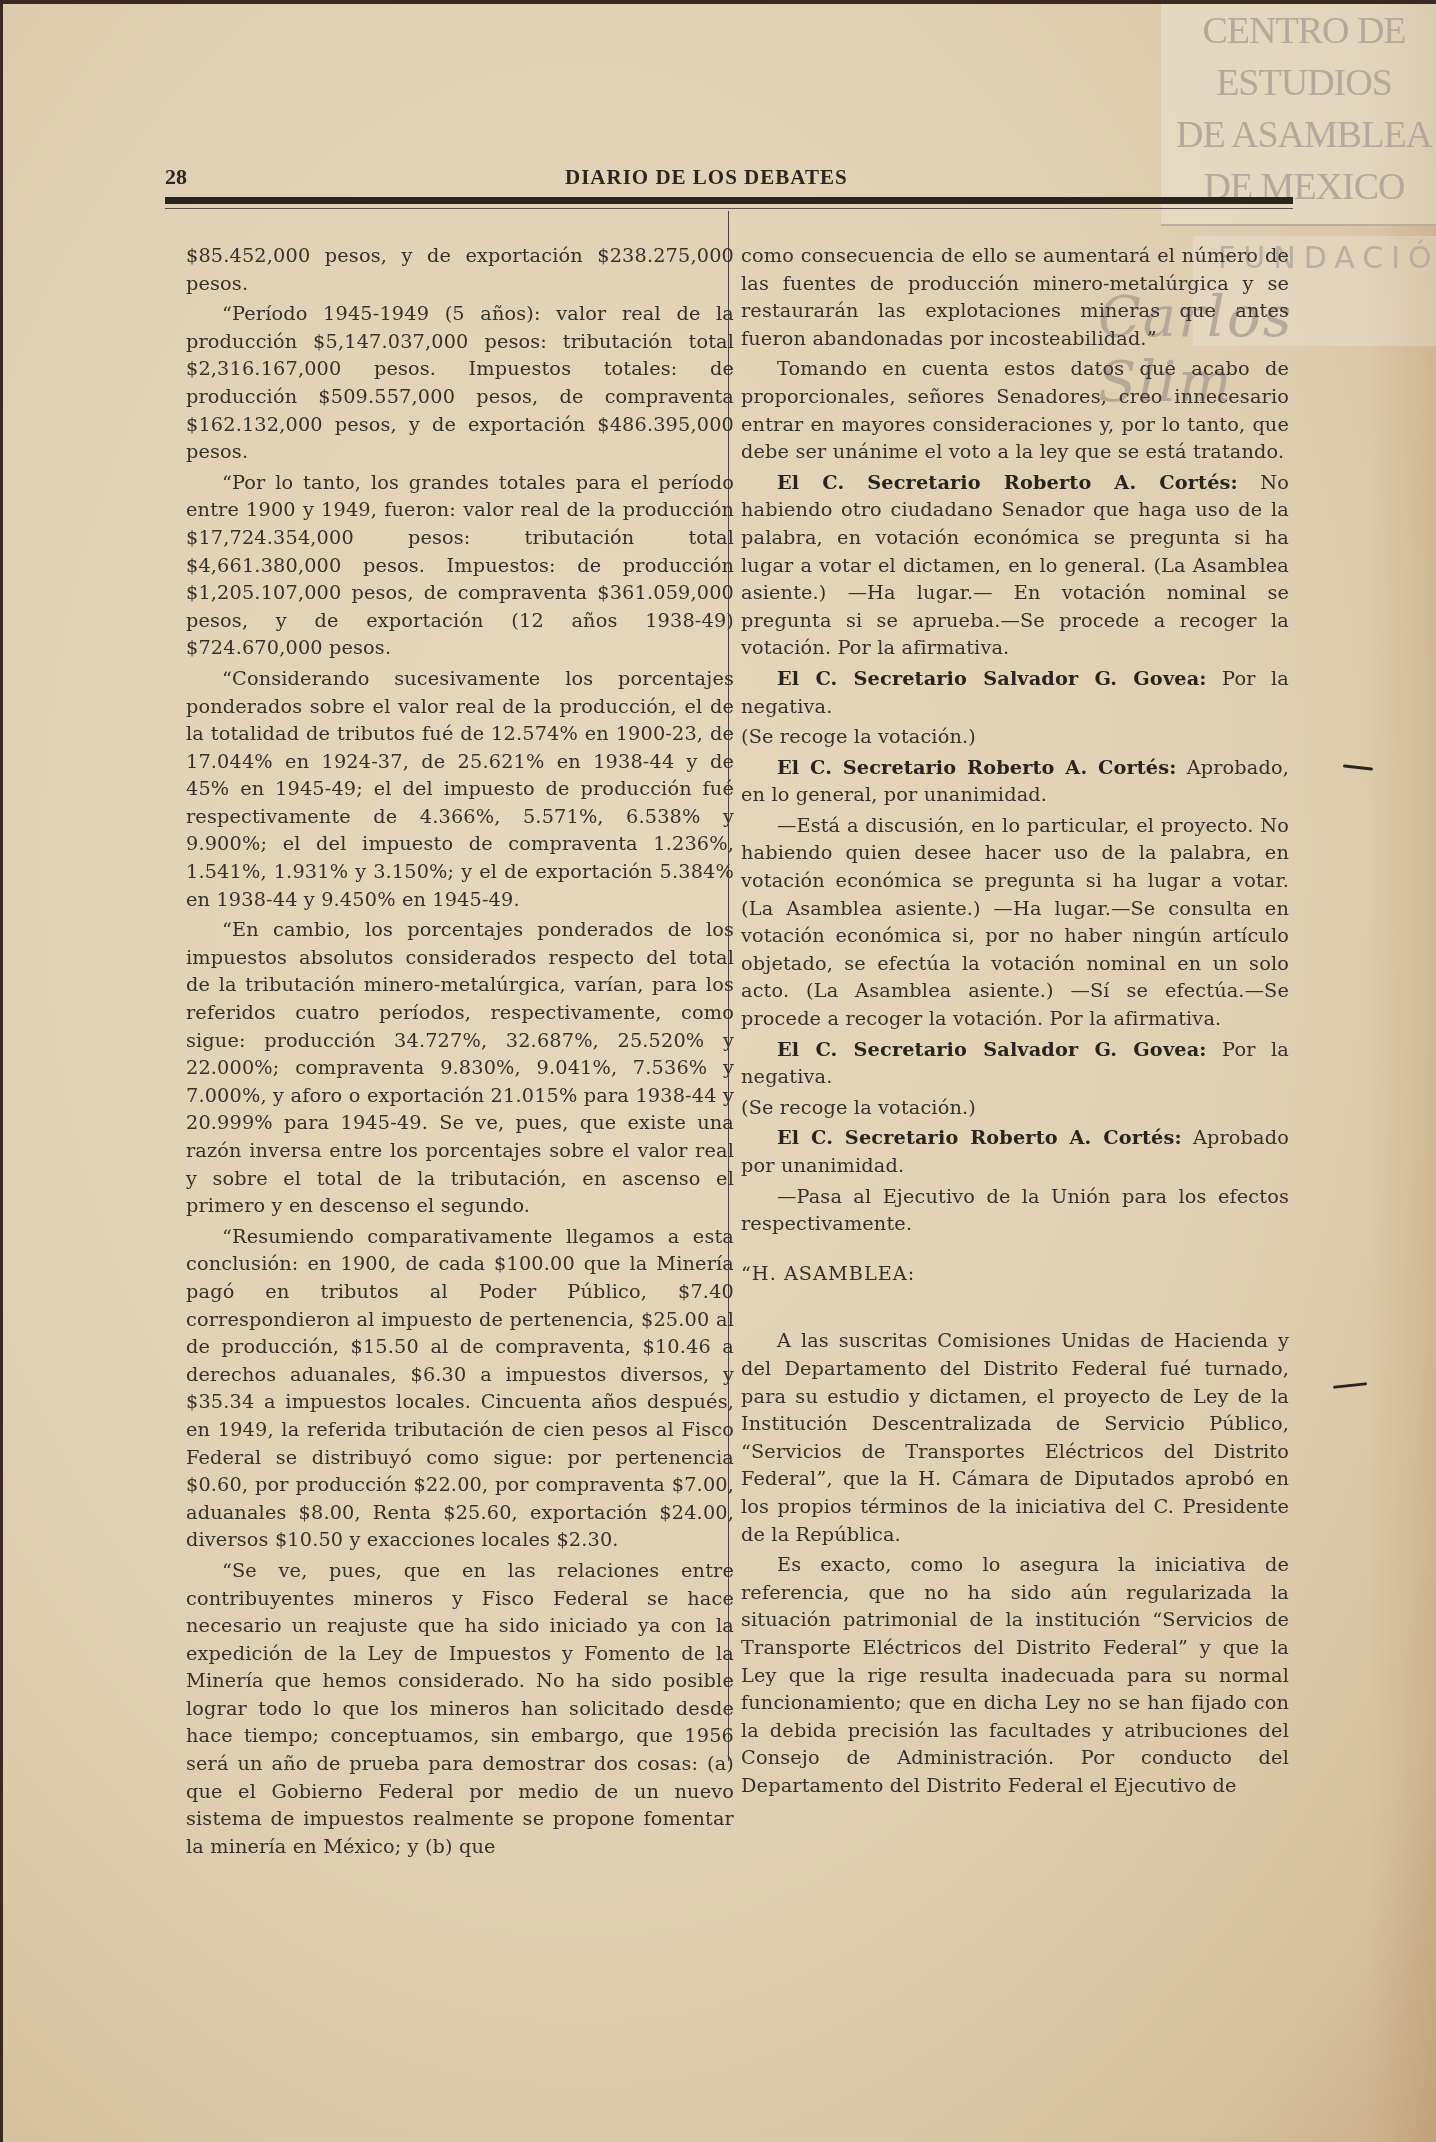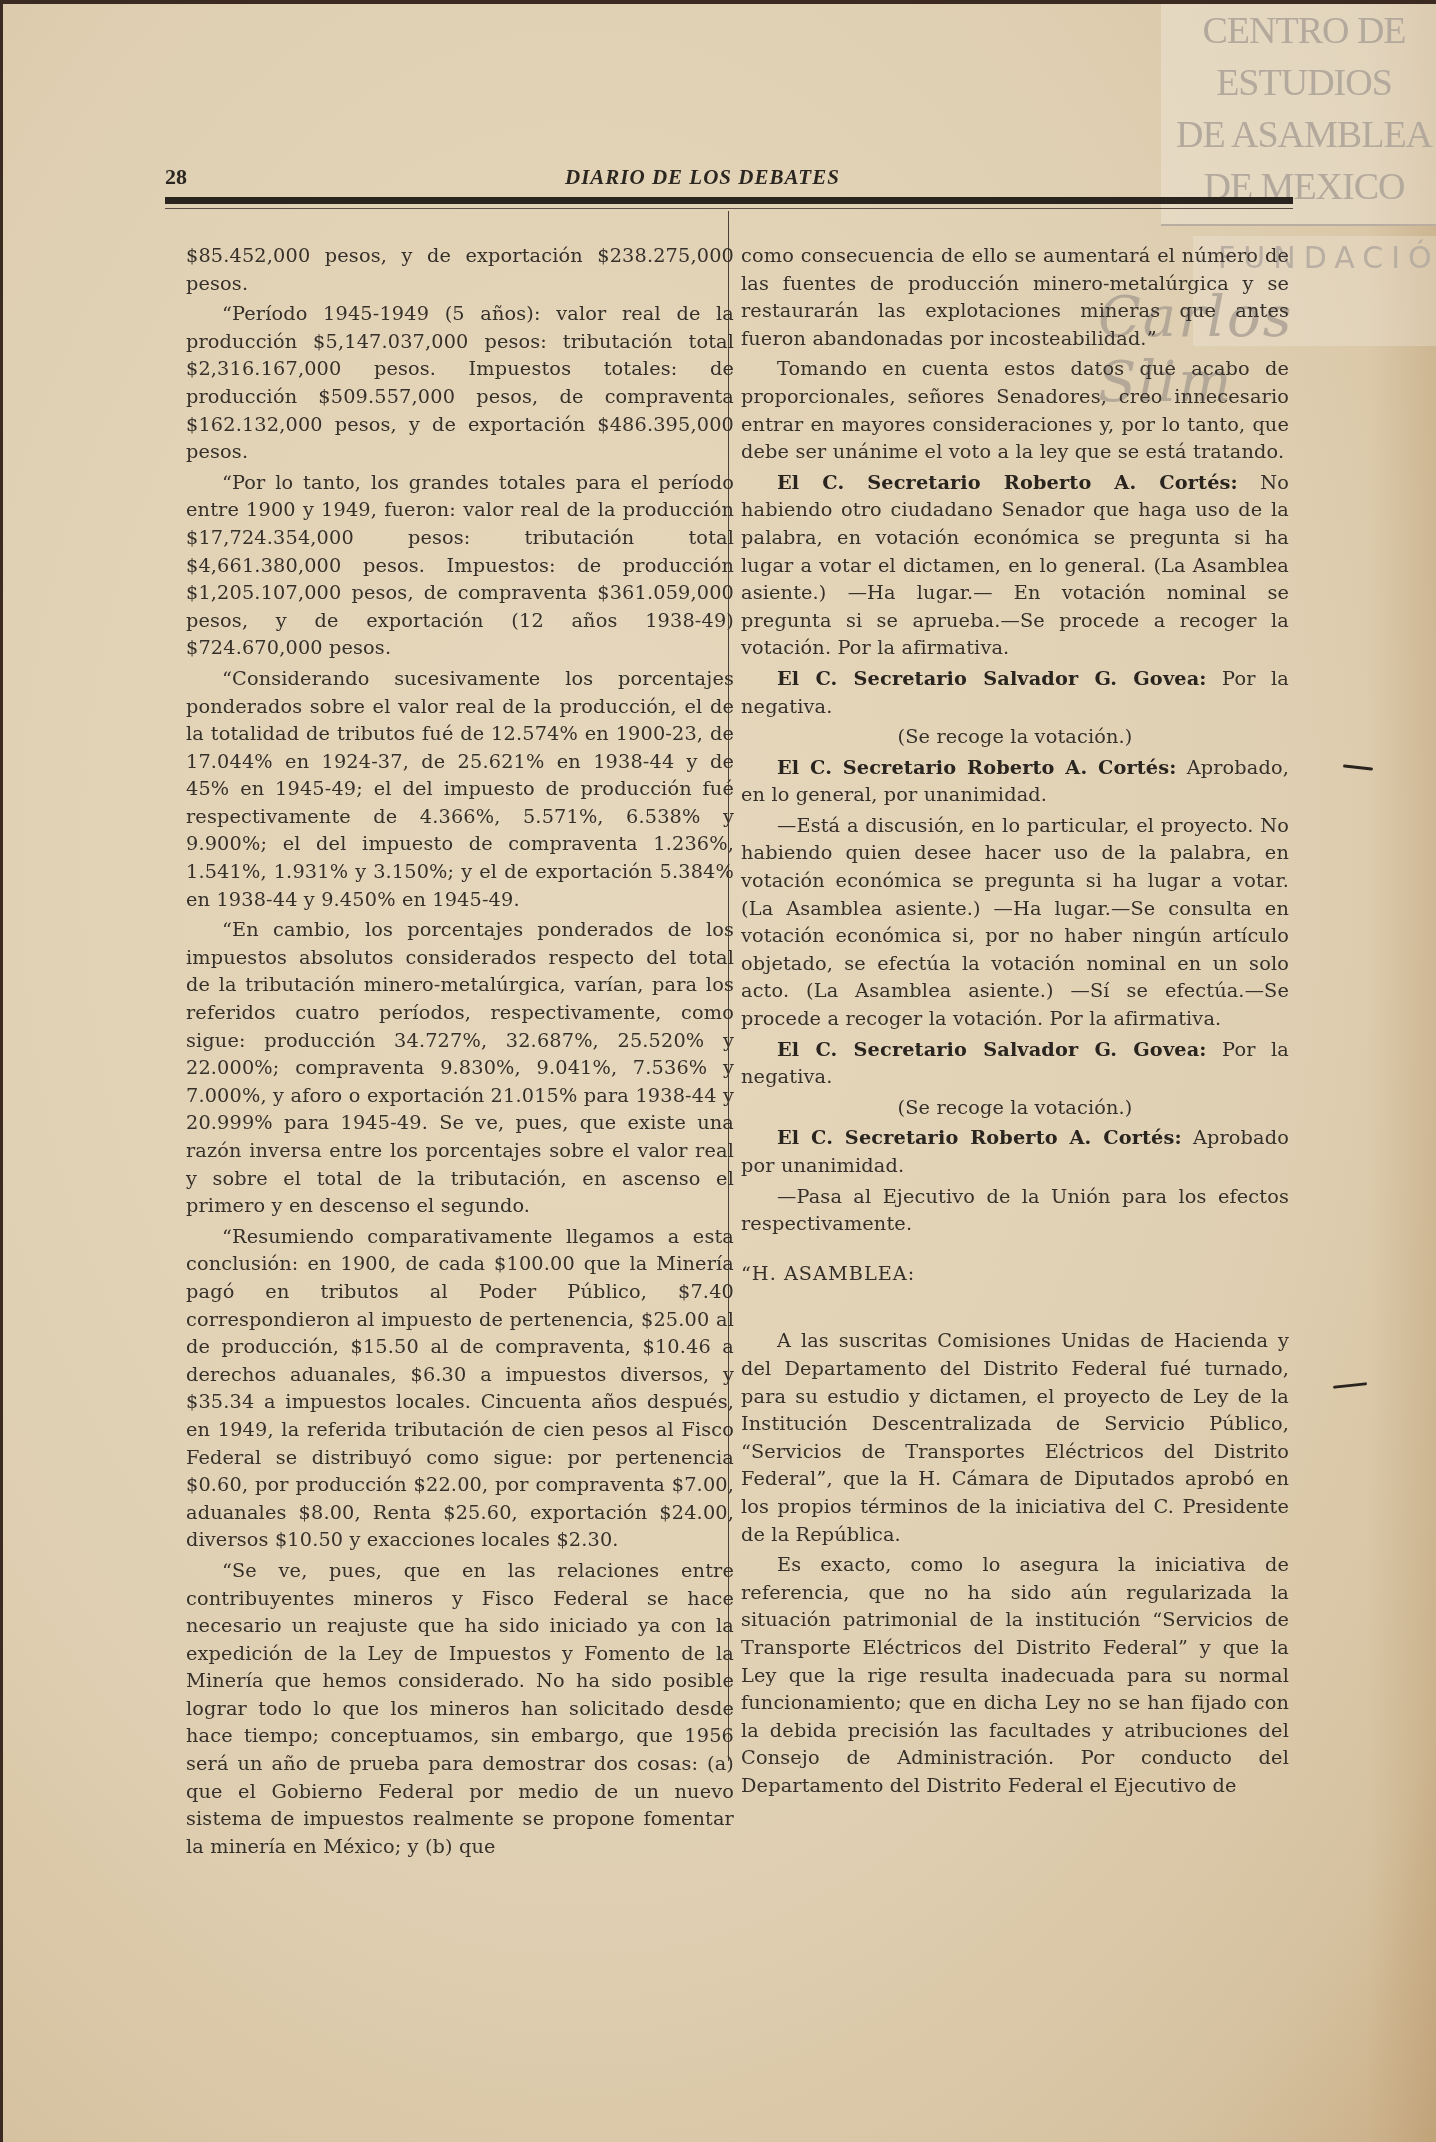--- a/index.html
+++ b/index.html
@@ -43,42 +43,42 @@
     }
     .header {
       position: absolute; left: 162px; top: 160px; width: 1128px; height: 30px;
     }
     .page-number {
       position: absolute; left: 0; top: 0; font-family: "Liberation Serif", serif;
       font-weight: bold; font-size: 22px; color: #2c2620;
     }
     .running-title {
       position: absolute; left: 400px; top: 1px; font-family: "Liberation Serif", serif;
-      font-weight: bold; font-size: 21px; letter-spacing: 1px; color: #2c2620; font-style: italic;
+      font-weight: bold; font-size: 21px; letter-spacing: 1px; color: #2c2620;
     }
     .rule-thick {
       position: absolute; left: 162px; top: 193px; width: 1128px; height: 7px; background: #2a241f;
     }
     .rule-thin {
       position: absolute; left: 162px; top: 204px; width: 1128px; height: 1px; background: #5a4f45;
     }
     .col-divider {
       position: absolute; left: 725px; top: 207px; width: 1px; height: 1550px; background: #4a4038;
     }
     .column {
       position: absolute; top: 238px; width: 548px;
       font-family: "DejaVu Serif", serif;
       font-size: 19.3px; line-height: 27.6px; color: #36302a;
       text-align: justify; letter-spacing: 0.15px;
     }
     .col-left { left: 160px; margin-left: 23px; }
     .col-right { left: 738px; width: 548px; }
     .column p { margin: 0 0 3px 0; text-indent: 36px; }
     .column p.noindent { text-indent: 0; }
-    .column p.centered { text-align: center; text-indent: 0; }
+    .column p.centered { text-indent: 0; }
     .column p.heading { text-indent: 0; margin-top: 22px; margin-bottom: 40px; letter-spacing: 1px; }
     .column b { font-weight: bold; color: #2a241f; }
     .column p.bold-para { font-weight: bold; color: #2a241f; }
     .mark {
       position: absolute; height: 3px; background: #2a241f; border-radius: 2px;
     }
   </style>
 </head>
 <body>
 

